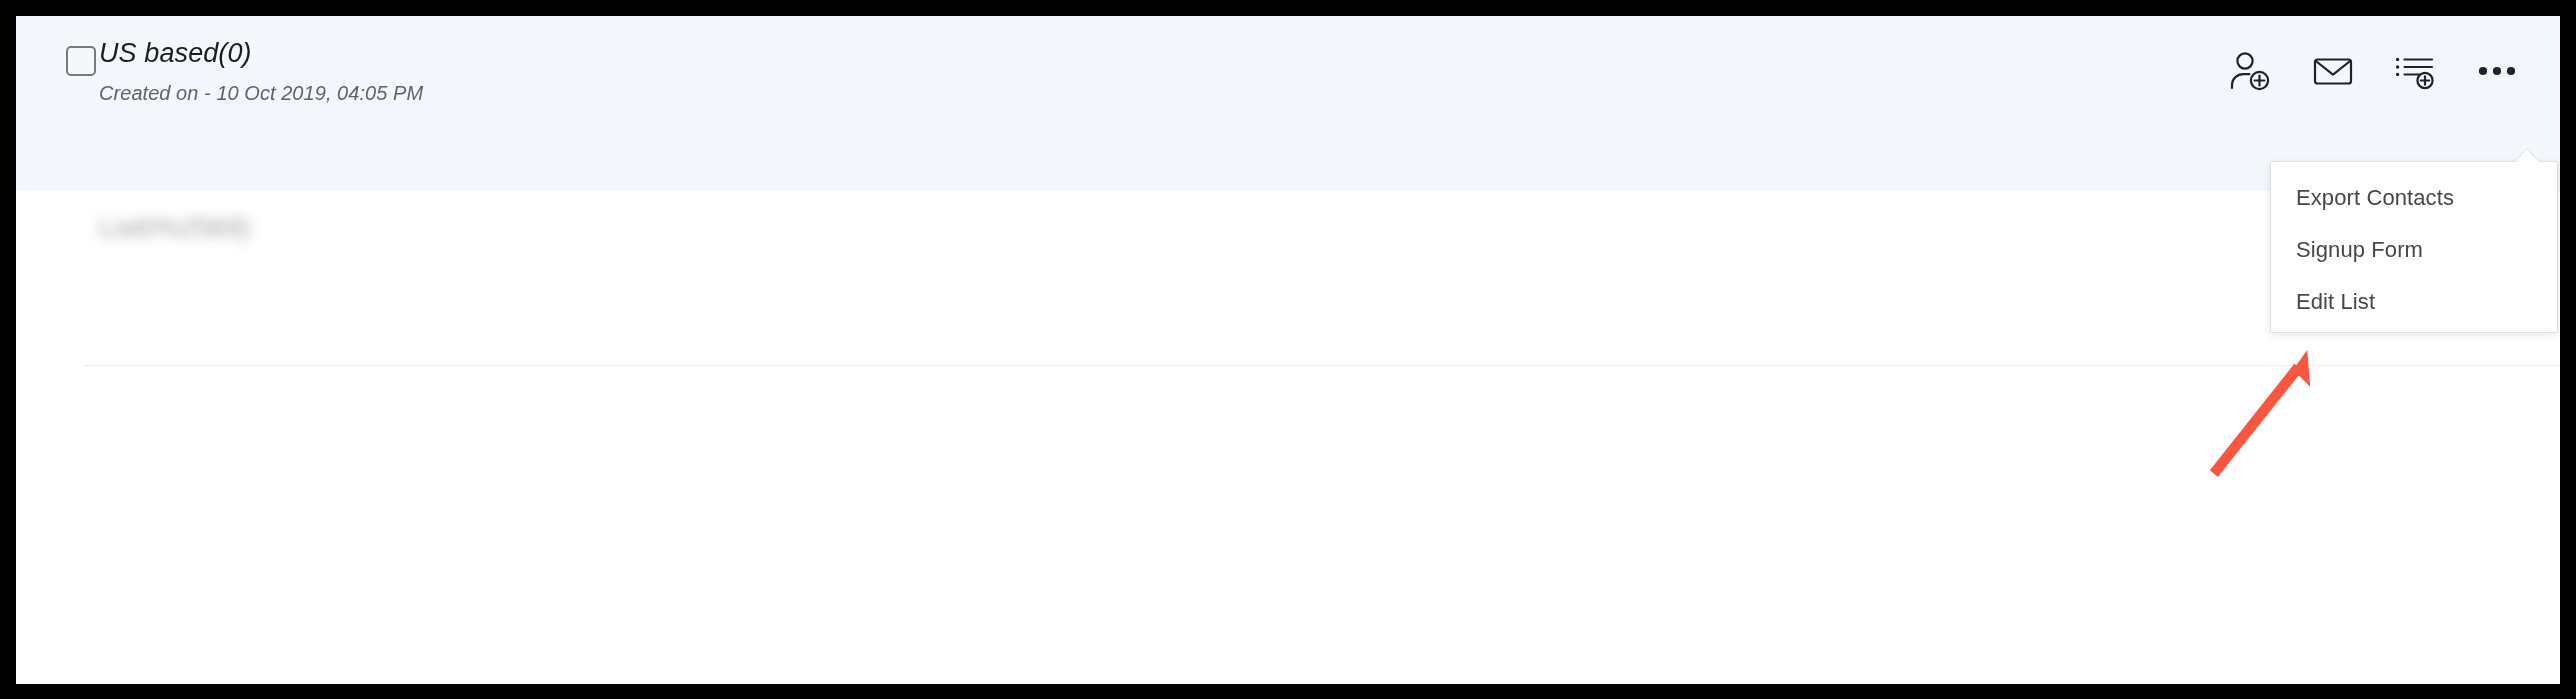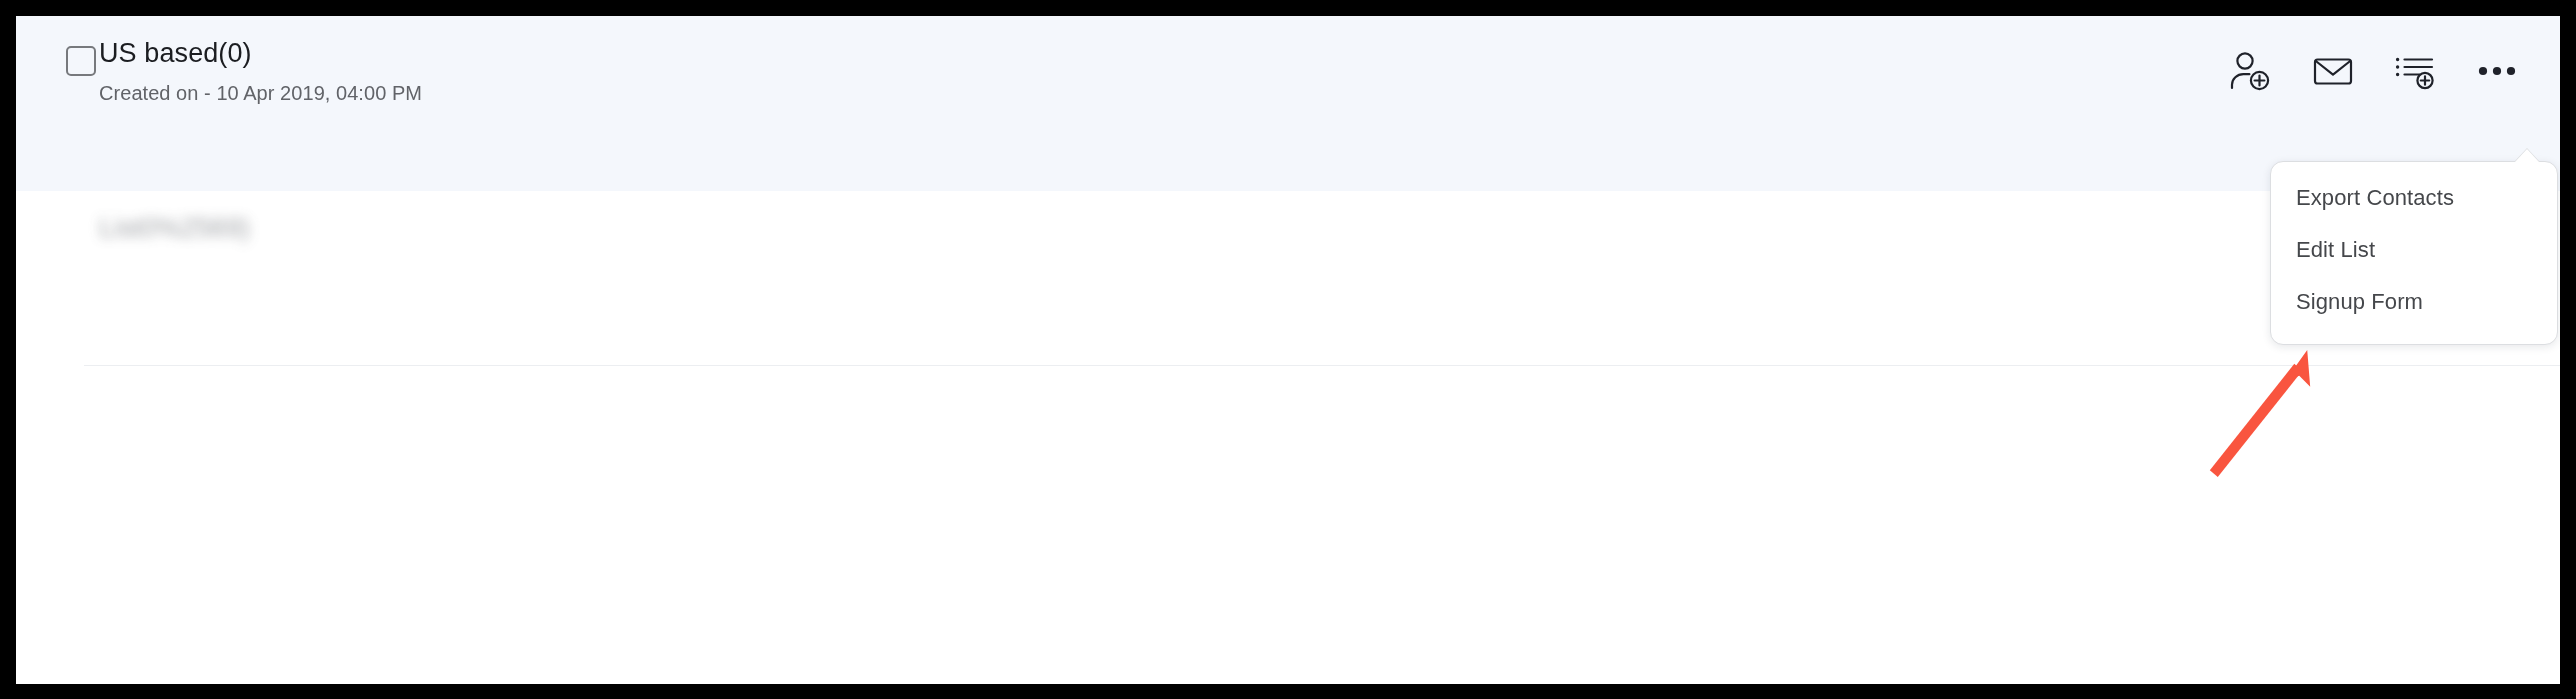--- a/index.html
+++ b/index.html
@@ -35,20 +35,21 @@
 
   
   .list-row {
     position: absolute;
     left: 0;
     width: 2544px;
     box-sizing: border-box;
   }
   .list-row.selected {
     background: #f4f7fc;
+    font-style: italic;
   }
   .list-row.plain {
     background: #ffffff;
   }
 
   .row-divider {
     position: absolute;
     left: 68px;
     width: 2477px;
     height: 1px;
@@ -120,23 +121,23 @@
   .action-btn svg { display: block; }
 
   
   #more-menu {
     position: absolute;
     left: 2254px;
     top: 145px;
     width: 288px;
     background: #ffffff;
     border: 1px solid #dcdee1;
-    border-radius: 13px;
+    border-radius: 2px;
     box-shadow: 0 2px 9px rgba(24,30,45,0.10);
-    padding: 10px 0 16px 0;
+    padding: 10px 0 4px 0;
     box-sizing: border-box;
     z-index: 30;
   }
   #more-menu::before {
     content: "";
     position: absolute;
     top: -13px;
     left: 244px;
     width: 24px;
     height: 13px;
@@ -178,21 +179,21 @@
 </style>
 </head>
 <body>
 
 <div id="screenshot">
   <div id="app-window">
 
     <div class="list-row selected" style="top:0px;height:175px;">
       <div class="row-checkbox"></div>
       <div class="row-title">US based(0)</div>
-      <div class="row-subtitle">Created on - 10 Apr 2019, 04:00 PM</div>
+      <div class="row-subtitle">Created on - 10 Oct 2019, 04:05 PM</div>
 
       <div class="action-bar">
 
         <div class="action-btn">
           <span>
             <svg width="44" height="42" viewBox="0 0 44 42" fill="none" stroke="#1f222a" stroke-width="2.2" stroke-linecap="round" stroke-linejoin="round">
               <circle cx="16" cy="11" r="7.6"></circle>
               <path d="M3 38 v-3.2 C3 28.9 8.1 24.2 14.4 24.2 h6"></path>
               <circle cx="30.5" cy="30.5" r="8.6"></circle>
               <path d="M30.5 25.6 v9.8 M25.6 30.5 h9.8"></path>
@@ -235,22 +236,22 @@
       </div>
     </div>
 
     <div class="list-row plain" style="top:175px;height:175px;">
       <div class="row-title redacted">List0%2569)</div>
       <div class="row-divider" style="bottom:0;"></div>
     </div>
 
     <div id="more-menu">
       <div class="menu-item">Export Contacts</div>
+      <div class="menu-item">Signup Form</div>
       <div class="menu-item">Edit List</div>
-      <div class="menu-item">Signup Form</div>
     </div>
 
     <svg id="annotation-arrow" viewBox="0 0 160 175">
       <g fill="#f9553f">
         <path d="M27 147 L112 40 L120 47 L35 154 Z"></path>
         <path d="M125 26 L128 63 L117 52 L103 57 Z"></path>
       </g>
     </svg>
 
   </div>

